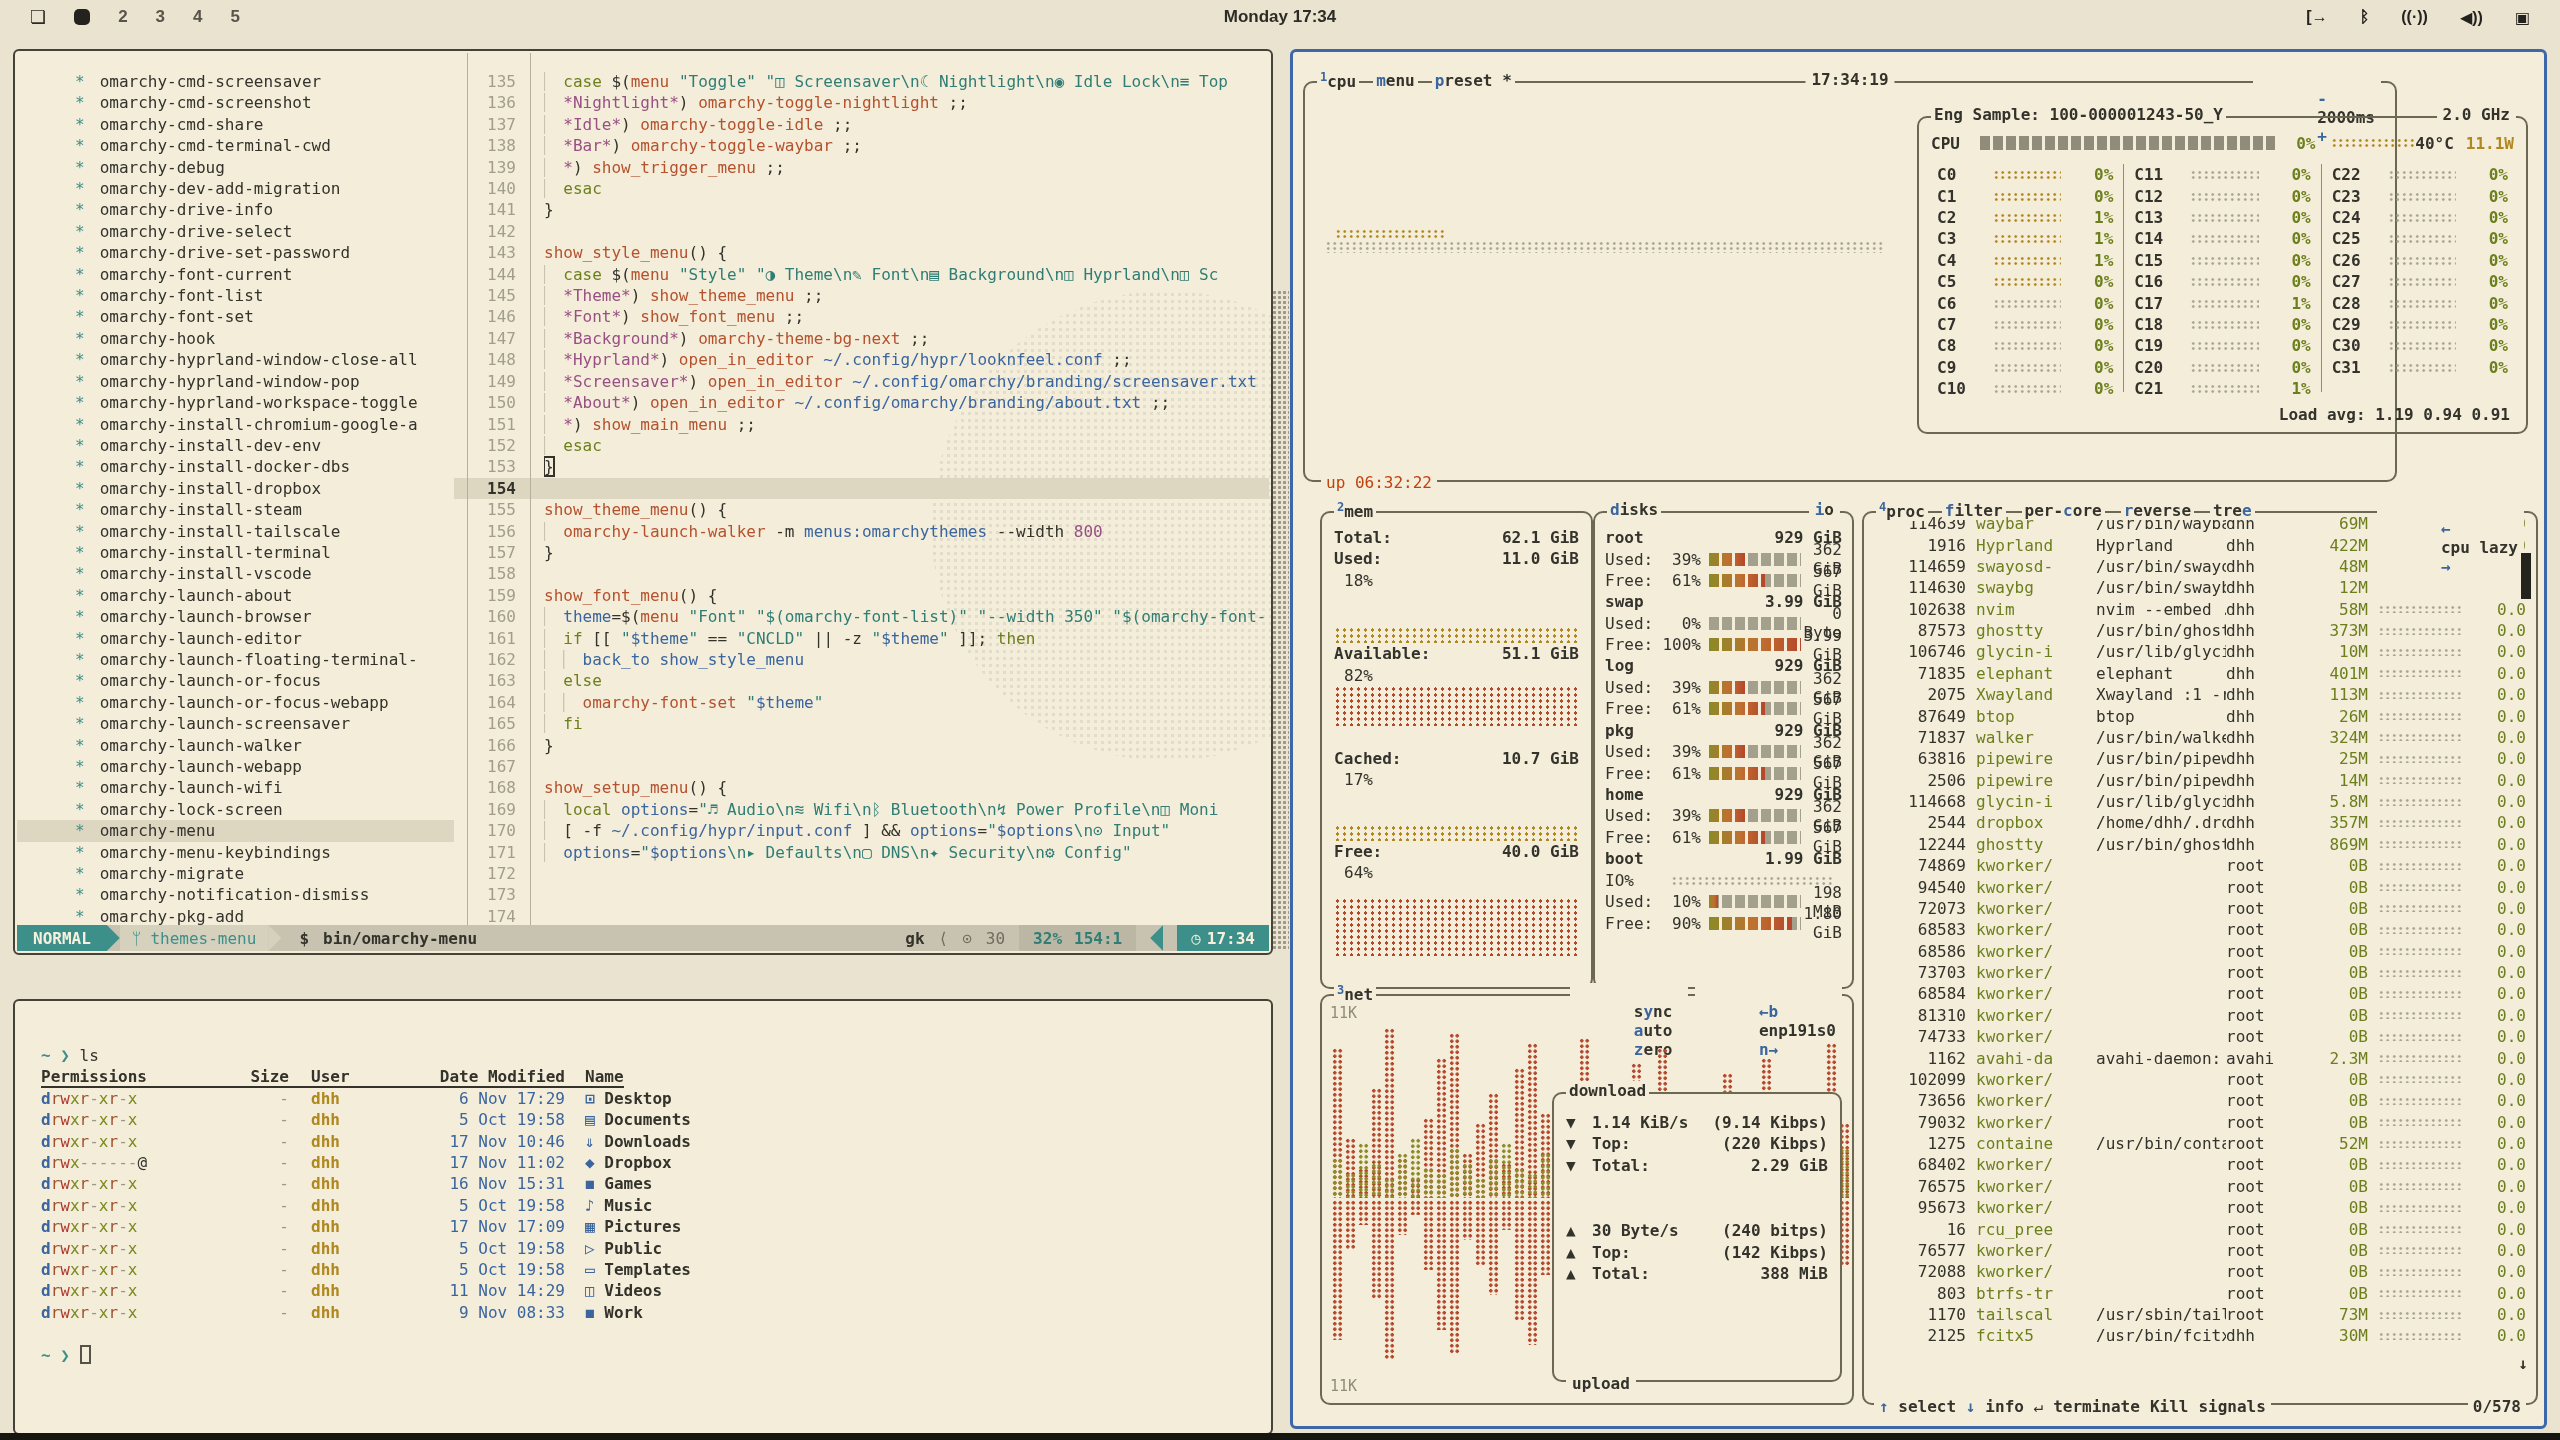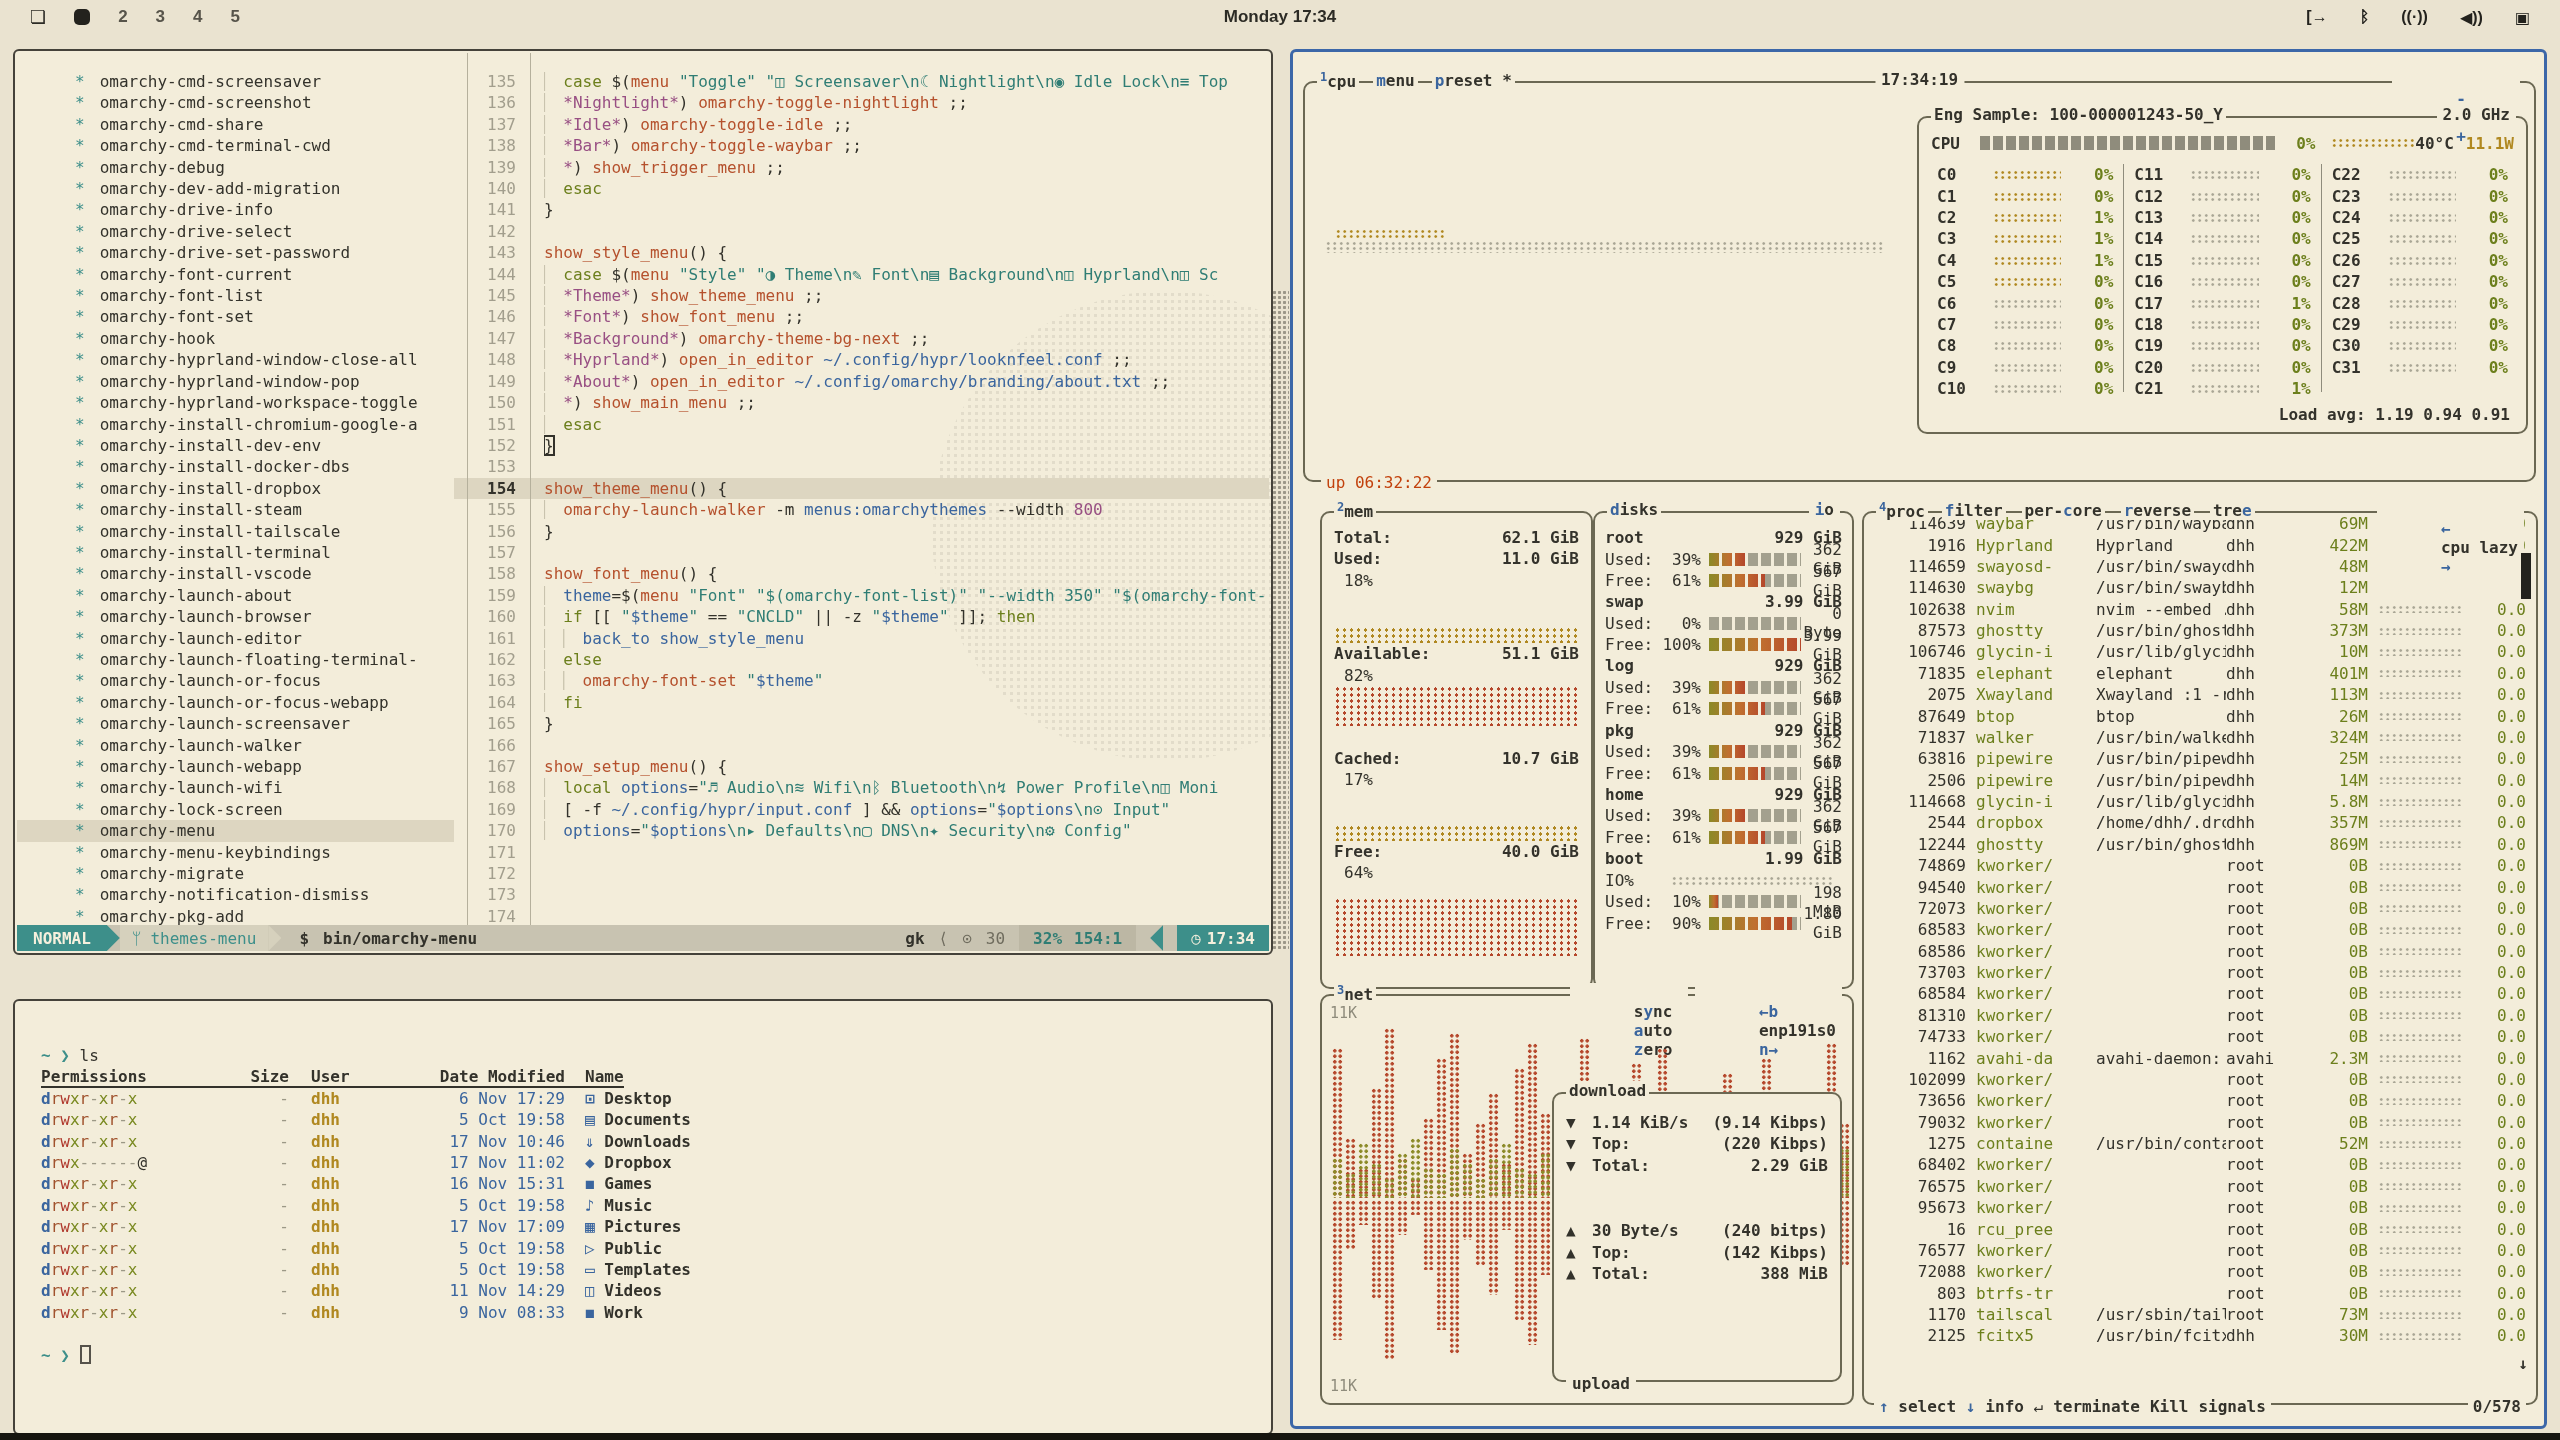--- a/index.html
+++ b/index.html
@@ -250,20 +250,21 @@
       <div class="cl"><span class="g">▏ </span><span class="p">*</span><span class="d">) </span><span class="o">show_trigger_menu</span><span class="d"> ;;</span></div>
       <div class="cl"><span class="g">▏ </span><span class="k">esac</span></div>
       <div class="cl"><span class="d">}</span></div>
       <div class="cl"></div>
       <div class="cl"><span class="o">show_style_menu</span><span class="d">() {</span></div>
       <div class="cl"><span class="g">▏ </span><span class="k">case </span><span class="d">$(</span><span class="o">menu </span><span class="t">"Style" "◑ Theme\n✎ Font\n▤ Background\n◫ Hyprland\n◫ Sc</span></div>
       <div class="cl"><span class="g">▏ </span><span class="p">*Theme*</span><span class="d">) </span><span class="o">show_theme_menu</span><span class="d"> ;;</span></div>
       <div class="cl"><span class="g">▏ </span><span class="p">*Font*</span><span class="d">) </span><span class="o">show_font_menu</span><span class="d"> ;;</span></div>
       <div class="cl"><span class="g">▏ </span><span class="p">*Background*</span><span class="d">) </span><span class="o">omarchy-theme-bg-next</span><span class="d"> ;;</span></div>
       <div class="cl"><span class="g">▏ </span><span class="p">*Hyprland*</span><span class="d">) </span><span class="o">open_in_editor </span><span class="b">~/.config/hypr/looknfeel.conf</span><span class="d"> ;;</span></div>
+      <div class="cl"><span class="g">▏ </span><span class="p">*Screensaver*</span><span class="d">) </span><span class="o">open_in_editor </span><span class="b">~/.config/omarchy/branding/screensaver.txt</span></div>
       <div class="cl"><span class="g">▏ </span><span class="p">*About*</span><span class="d">) </span><span class="o">open_in_editor </span><span class="b">~/.config/omarchy/branding/about.txt</span><span class="d"> ;;</span></div>
       <div class="cl"><span class="g">▏ </span><span class="p">*</span><span class="d">) </span><span class="o">show_main_menu</span><span class="d"> ;;</span></div>
       <div class="cl"><span class="g">▏ </span><span class="k">esac</span></div>
       <div class="cl"><span class="d cur">}</span></div>
       <div class="cl"></div>
       <div class="cl"><span class="o">show_theme_menu</span><span class="d">() {</span></div>
       <div class="cl"><span class="g">▏ </span><span class="o">omarchy-launch-walker</span><span class="d"> -m </span><span class="b">menus:omarchythemes</span><span class="d"> --width </span><span class="p">800</span></div>
       <div class="cl"><span class="d">}</span></div>
       <div class="cl"></div>
       <div class="cl"><span class="o">show_font_menu</span><span class="d">() {</span></div>
@@ -335,21 +336,21 @@
       </div>
     <div class="lrow">&nbsp;</div>
     <div class="lrow">
       <span class="tprompt">~</span><span class="tprompt"> ❯</span><span class="cursorbox"></span>
     </div>
   </div>
 </div>
 
 <div class="window" id="btop">
 
-  <div class="bx" id="cpubox" style="left:10px;top:29px;width:1233px;height:401px">
+  <div class="bx" id="cpubox" style="left:10px;top:29px;width:1094px;height:401px">
     <div class="bt">
       <span><span class="sup">1</span><span>cpu</span></span>
       <span class="tabgap"></span>
       <span><span class="hot">m</span><span>enu</span></span>
       <span class="tabgap"></span>
       <span><span class="hot">p</span><span>reset *</span></span>
     </div>
     <div class="ontop" style="left:50%;transform:translateX(-50%)">17:34:19</div>
     <div class="ontop" style="right:14px">
       <span class="hot">-</span>

